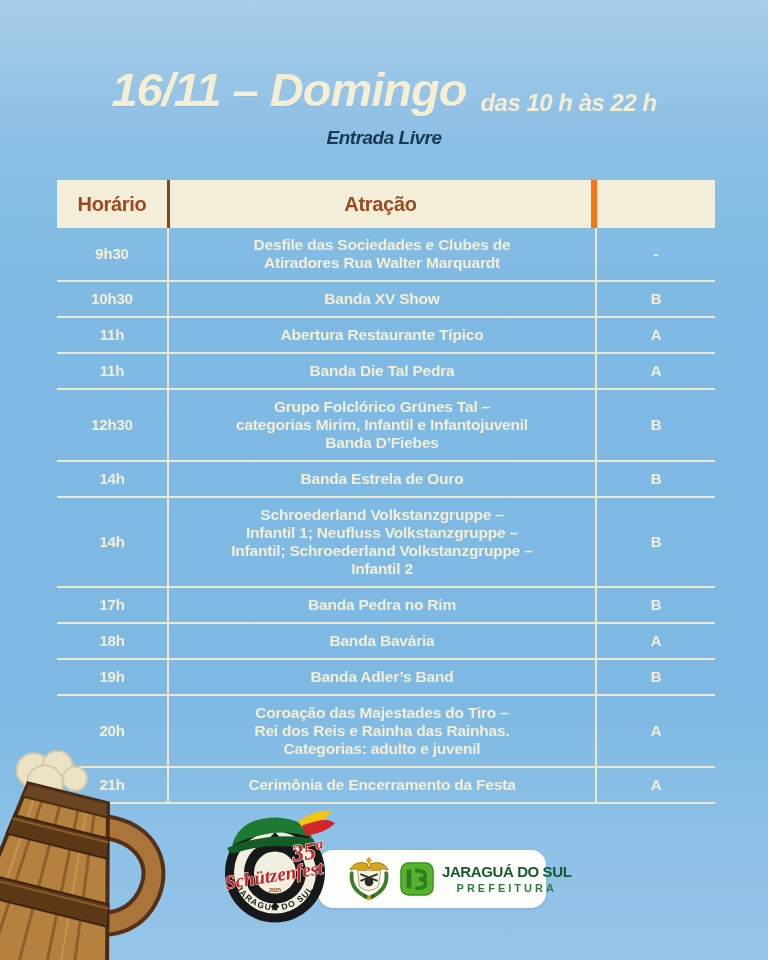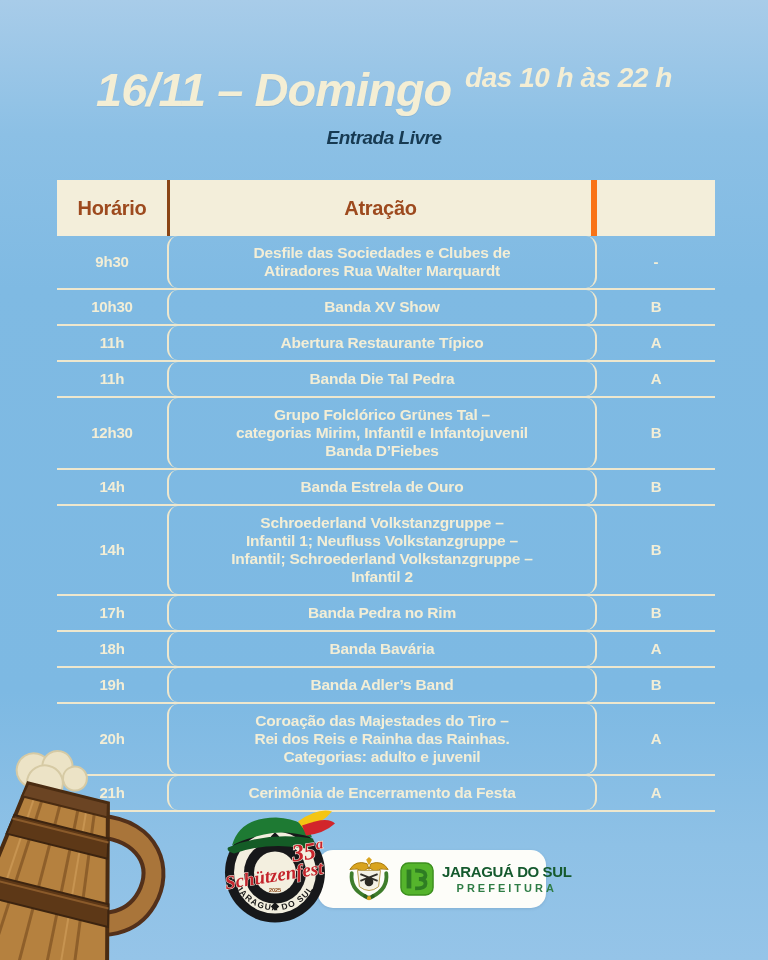--- a/index.html
+++ b/index.html
@@ -6,52 +6,52 @@
   html,body { width:768px; height:960px; }
   body { font-family:"Liberation Sans", sans-serif; overflow:hidden; }
 
   .poster {
     position:relative; width:768px; height:960px; overflow:hidden;
     background:linear-gradient(180deg,#a8cce9 0%,#8cc0e5 14%,#7fbae3 30%,#7db9e3 72%,#8ec1e6 88%,#95c4e8 100%);
   }
 
   
   .title-wrap { position:absolute; top:62px; left:0; right:0; text-align:center; }
-  .title-line { display:flex; justify-content:center; align-items:flex-start; gap:14px; }
+  .title-line { display:flex; justify-content:center; align-items:flex-end; gap:14px; }
   .title-date {
     font-size:47px; font-weight:bold; font-style:italic; letter-spacing:-1px;
     color:#f4eed4; text-shadow:0 1px 0 rgba(120,150,175,.25);
   }
   .title-time {
-    font-size:28px; font-weight:bold; font-style:italic; letter-spacing:-0.5px; color:#f4eed4;
+    font-size:24px; font-weight:bold; font-style:italic; letter-spacing:-0.5px; color:#f4eed4;
   }
   .subtitle {
     margin-top:10px; font-size:19px; font-weight:bold; font-style:italic;
     letter-spacing:-0.5px; color:#173a52;
   }
 
   
   .schedule { position:absolute; left:57px; top:180px; width:658px; }
   .thead {
     display:grid; grid-template-columns:110px 1fr 118px;
-    background:#f3eeda; height:56px;
+    background:#f3eeda; height:48px;
   }
   .thead .hcell {
     display:flex; align-items:center; justify-content:center;
     font-size:20px; font-weight:bold; letter-spacing:-0.3px; color:#9d4a1e;
   }
   .thead .hcell.mid { border-left:3px solid #8a4515; border-right:6px solid #f97316; }
 
   .row { display:grid; grid-template-columns:110px 1fr 118px; border-bottom:2px solid #eee7cd; }
   .cell {
     display:flex; align-items:center; justify-content:center; text-align:center;
     color:#f3eed6; font-weight:bold; font-size:15px; line-height:18px;
     letter-spacing:-0.2px; padding:8px 6px;
   }
-  .cell.attraction { white-space:pre-line; border-left:2px solid #eee7cd; border-right:2px solid #eee7cd; font-size:15.5px;border-radius:11px; }
+  .cell.attraction { white-space:pre-line; border-left:2px solid #eee7cd; border-right:2px solid #eee7cd; font-size:15.5px; }
 
   
   .logos { position:absolute; left:0; top:810px; width:768px; height:150px; }
   .pill {
     position:absolute; left:318px; top:40px; width:228px; height:58px;
     background:#fdfdf9; border-radius:15px; box-shadow:0 1px 3px rgba(60,90,120,.18);
   }
   .schuetzen-svg { position:absolute; left:220px; top:0px; width:115px; height:118px; }
   .crest-svg { position:absolute; left:346px; top:46px; width:46px; height:46px; }
   .pref { position:absolute; left:400px; top:52px; display:flex; align-items:center; gap:8px; }

